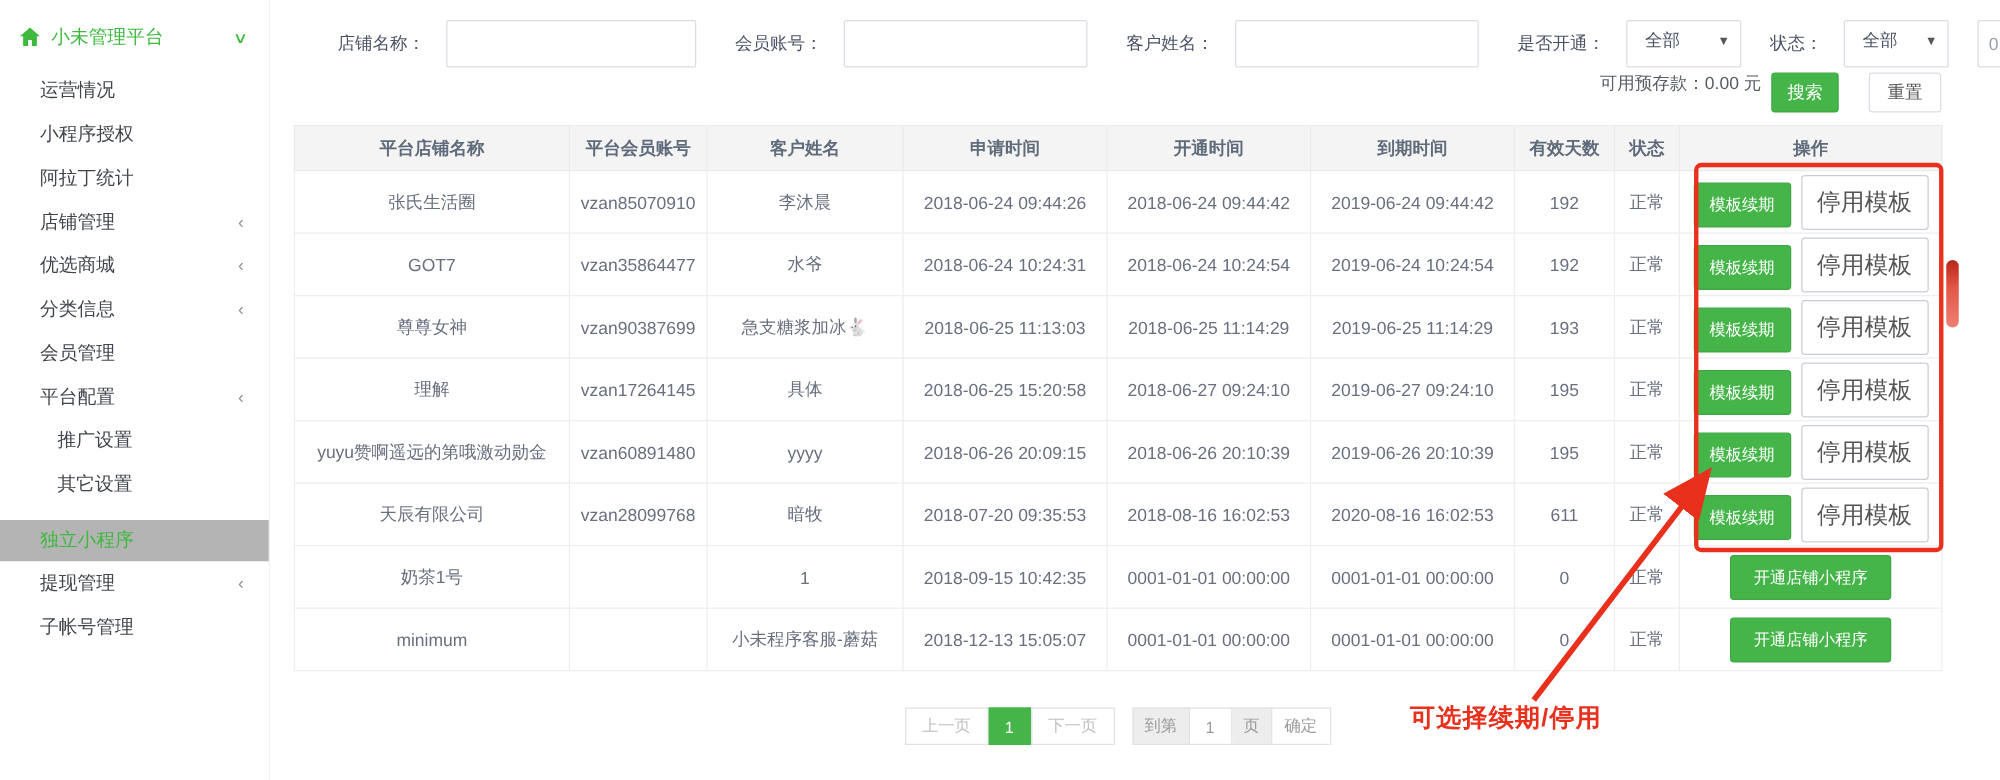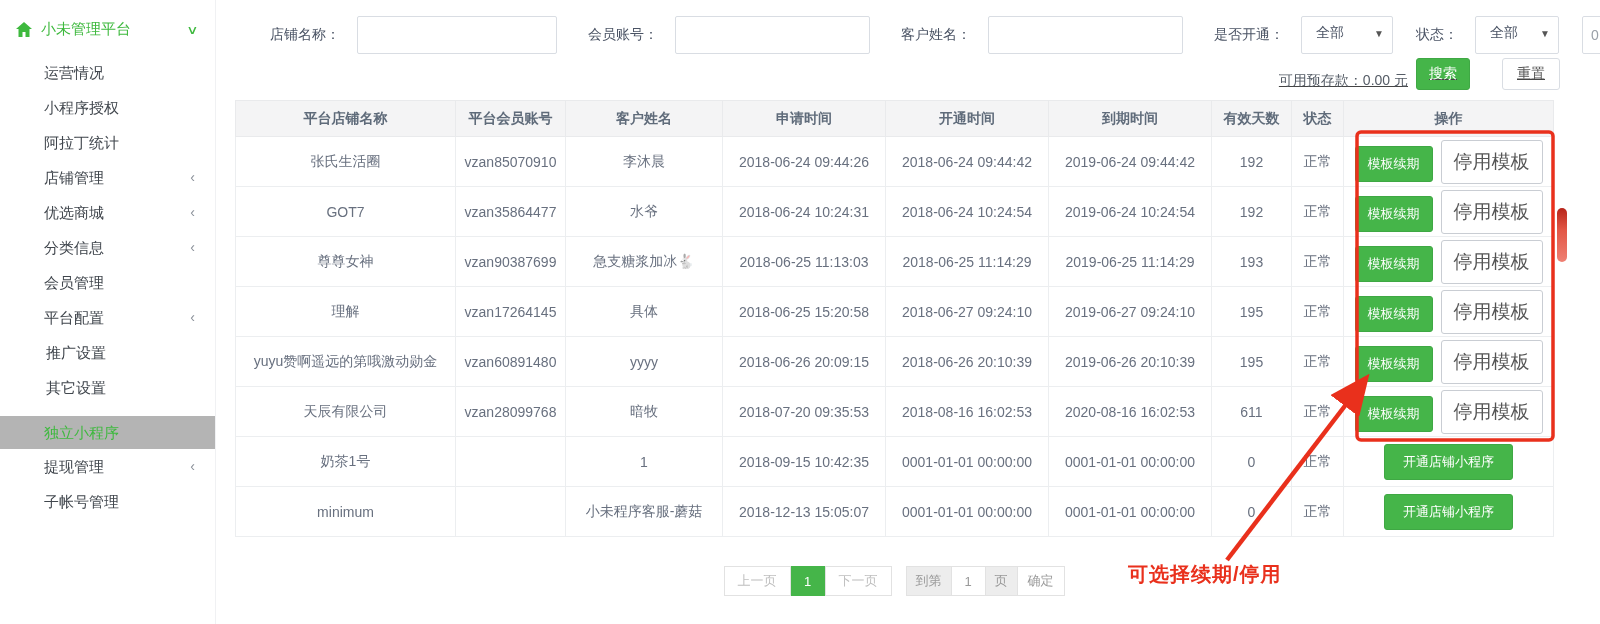--- a/index.html
+++ b/index.html
@@ -18,21 +18,21 @@
   .brand {
     display:flex; align-items:center; padding:20px 18px 6px 16px;
     color:#3eb93e; font-size:15px; cursor:pointer;
   }
   .brand .home-ic { width:16px; height:15px; margin-right:9px; flex:0 0 auto; }
   .brand .brand-label { flex:1 1 auto; }
   .brand .chev-down { color:#3eb93e; font-size:12px; transform:scaleX(1.4); }
   .side-menu { list-style:none; margin-top:10px; }
   .side-menu li {
     display:flex; align-items:center; justify-content:space-between;
-    height:35px; line-height:35px; padding:0 20px 0 44px;
+    height:35px; line-height:35px; padding:0 20px 0 32px;
     font-size:15px; color:#40464d; cursor:pointer; white-space:nowrap;
   }
   .side-menu li .chev { color:#8a9099; font-size:14px; }
   .side-menu li.indent { padding-left:46px; }
   .side-menu li.gap-top { margin-top:11px; }
   .side-menu li.selected { background:#b4b4b4; color:#3eb93e; height:33px; line-height:33px; }
   
   .filters-row1 {
     position:absolute; left:270px; top:16px; display:flex; align-items:center;
     font-size:14px; color:#4a5364;gap:13px;
@@ -45,30 +45,30 @@
   .w200 { width:200px; } .w195 { width:195px; }
   .f-select {
     display:flex; align-items:center; justify-content:space-between;
     width:92px; height:38px; border:1px solid #d9dde3; border-radius:2px;
     background:#fff; padding:0 8px 4px 14px; margin-right:10px; cursor:pointer;
     color:#4a5364;
   }
   .f-select .caret { font-size:10px; color:#555; }
   .f-days { width:96px; margin-right:8px; color:#9aa0a8; }
   .filters-row2 {
-    position:absolute; top:58px; left:242px; width:1318px; height:32px;
-    display:flex; align-items:flex-end; justify-content:flex-end; font-size:14px;text-decoration:underline;
+    position:absolute; top:58px; left:235px; width:1318px; height:32px;
+    display:flex; align-items:flex-start; justify-content:flex-end; font-size:14px;
   }
   .balance { color:#555c66; margin-right:8px; }
   .btn-search {
     min-width:46px; height:32px; padding:0 12px; background:#45b549; color:#fff;
     border:1px solid #3fa844; border-radius:3px; font-size:14px; cursor:pointer;
   }
   .btn-reset {
-    min-width:52px; height:32px; padding:0 14px; margin-left:32px;
+    min-width:52px; height:32px; padding:0 14px; margin-left:24px;
     background:#fff; color:#555; border:1px solid #d9dde3; border-radius:3px;
     font-size:14px; cursor:pointer;
   }
   
   .data-table {
     position:absolute; left:235px; top:100px; width:1318px;
     border-collapse:collapse; table-layout:fixed; font-size:14px;
   }
   .data-table th {
     height:36px; background:#f4f4f5; color:#5f6b7a; font-weight:bold;

